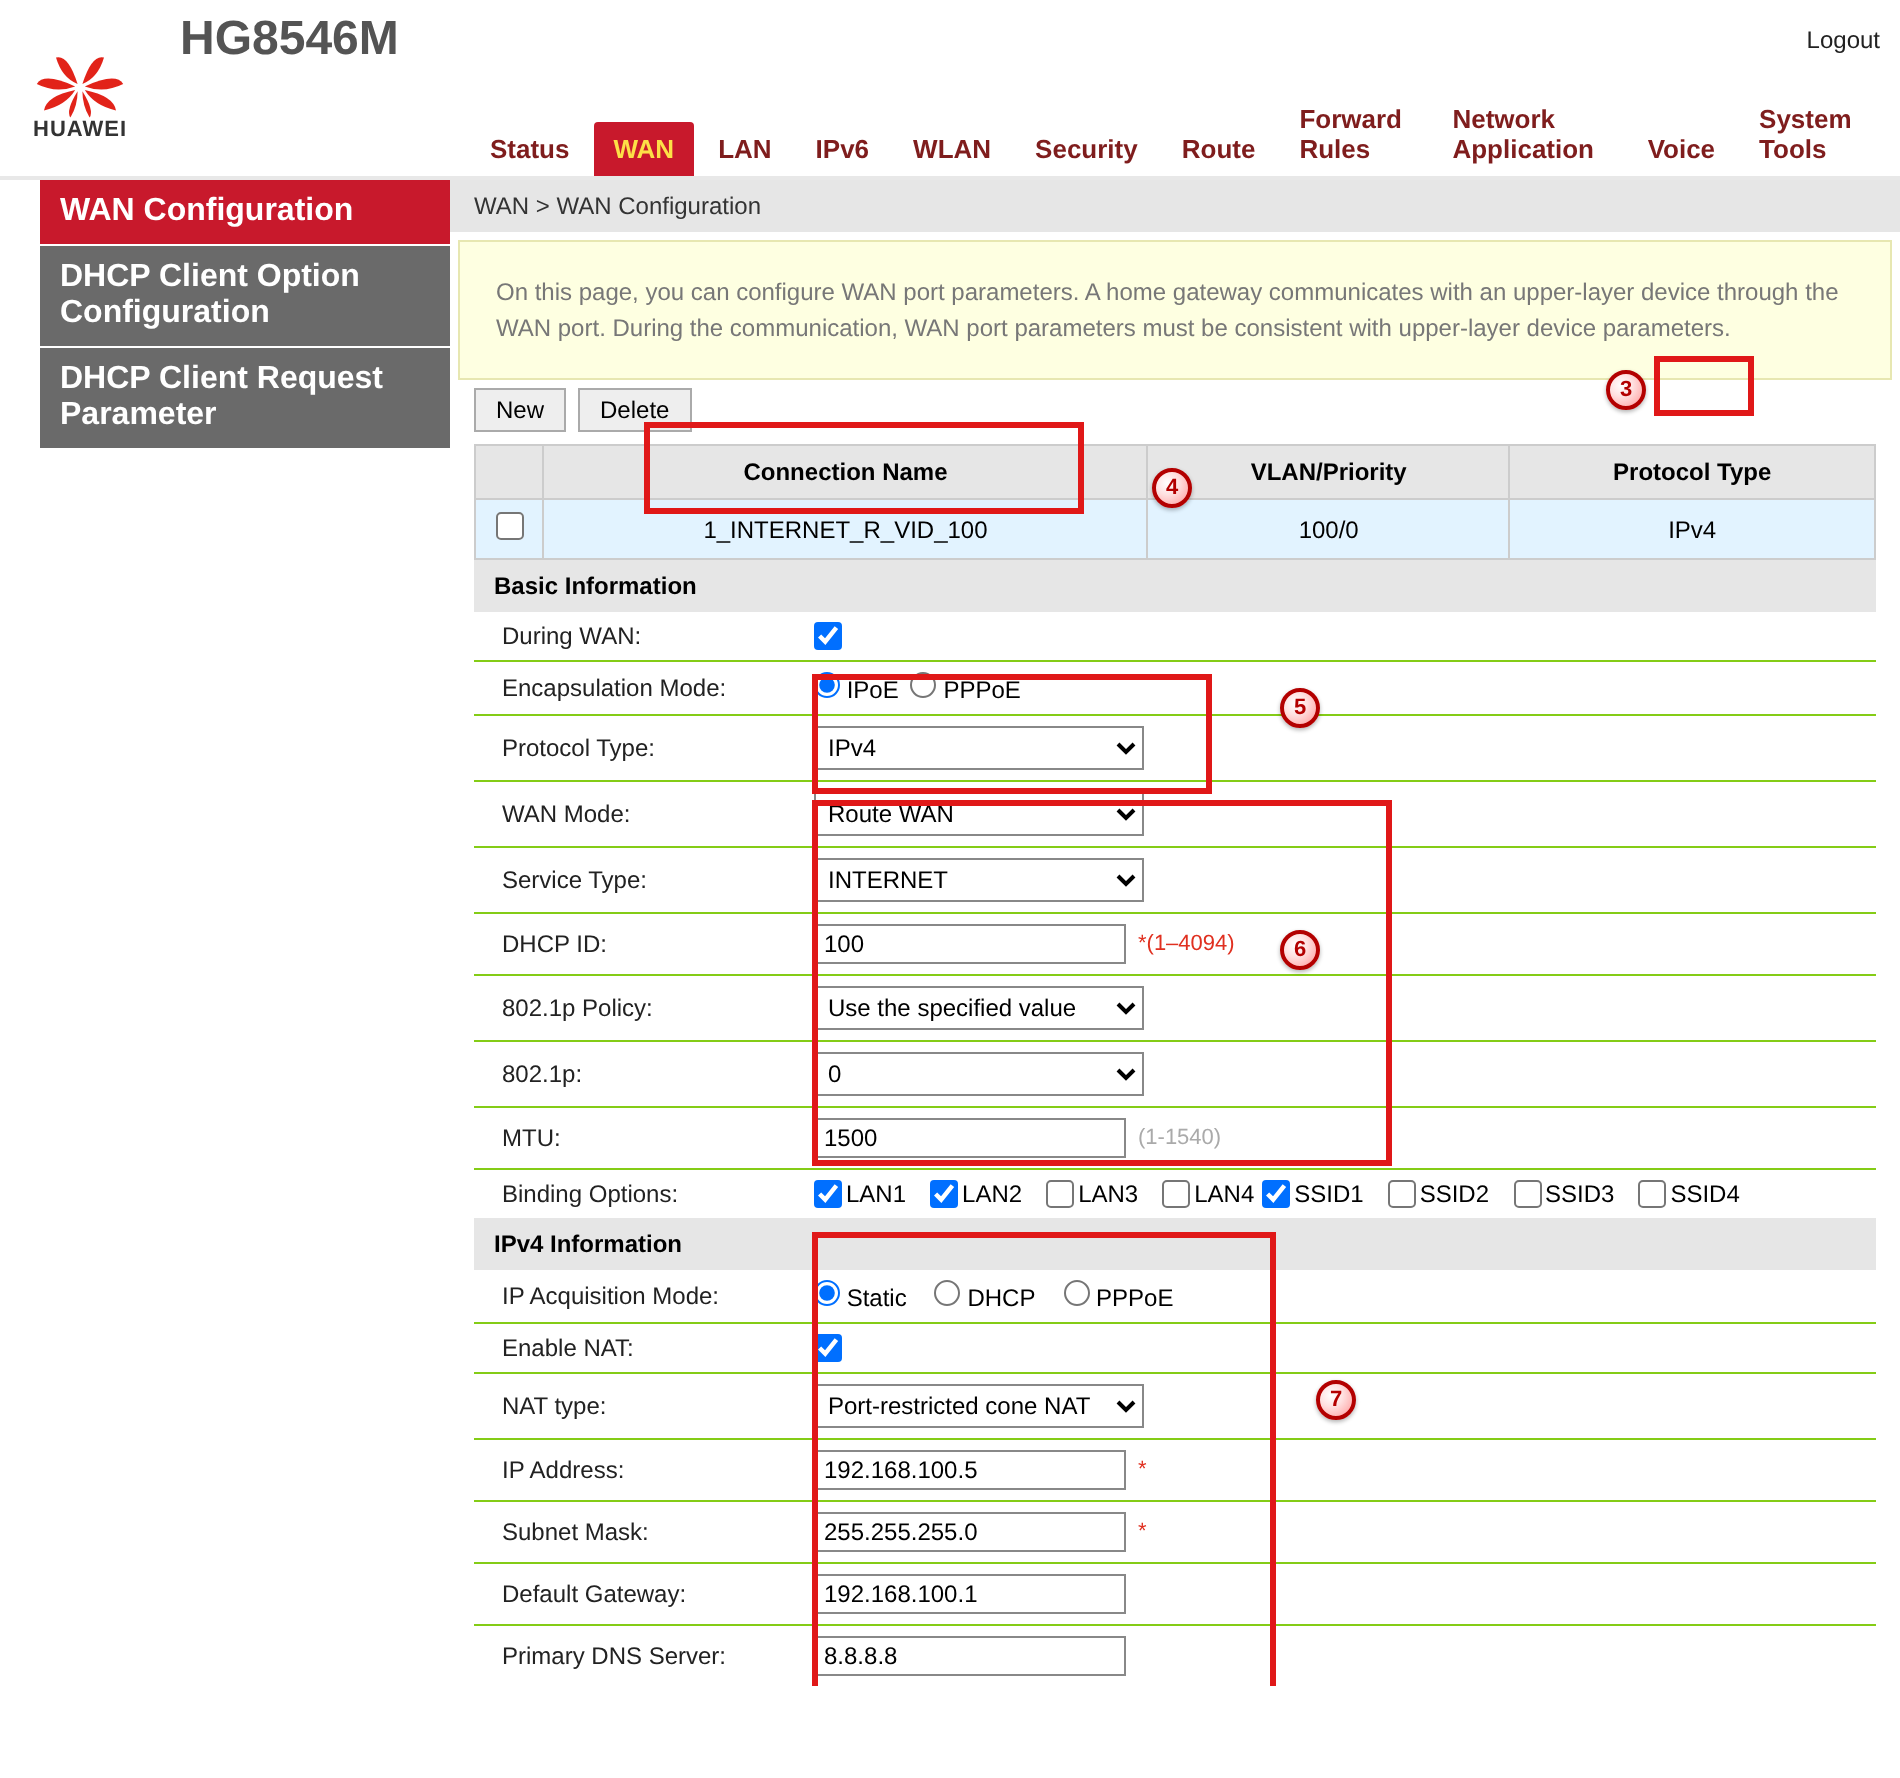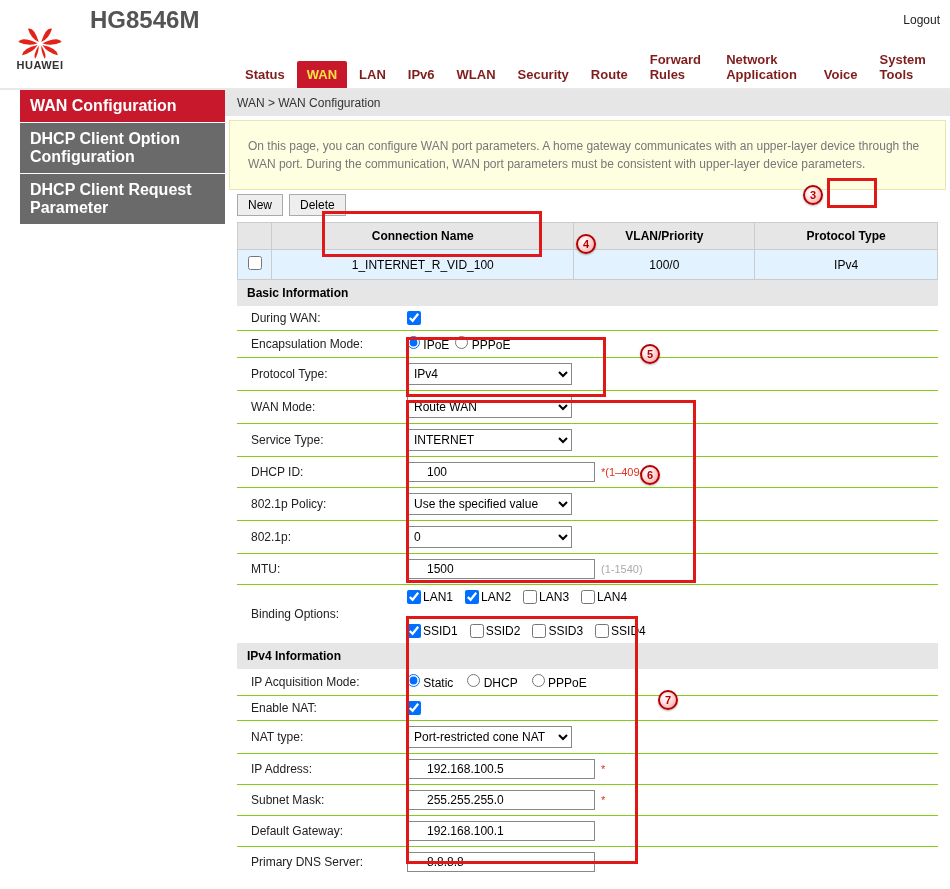--- a/index.html
+++ b/index.html
@@ -25,25 +25,25 @@
 table.conn{width:calc(100% - 24px);margin:0 12px;border-collapse:collapse;font-size:12px;}
 table.conn th{background:#e6e6e6;font-weight:bold;padding:6px 8px;border:1px solid #ccc;}
 table.conn td{background:#e2f3ff;padding:6px 8px;border:1px solid #ccc;text-align:center;}
 table.conn td.chk{width:34px;}
 .section{font-size:12px;font-weight:bold;background:#e6e6e6;padding:6px 10px;margin:0 12px;}
 .form{margin:0 12px;}
 .row{display:flex;align-items:center;padding:5px 0;border-top:1px solid #84cc16;}
 .row:first-child{border-top:none;}
 .lbl{width:170px;padding-left:14px;font-size:12px;color:#222;}
 .fld{display:flex;align-items:center;gap:6px;font-size:12px;flex-wrap:wrap;}
-.fld input[type=text]{width:188px;padding:2px 19px;font-size:12px;border:1px solid #888;}
+.fld input[type=text]{width:156px;padding:2px 4px;font-size:12px;border:1px solid #888;}
 .fld select{width:165px;padding:2px 2px;font-size:12px;border:1px solid #888;background:#fff;}
 .fld .hintxt{font-size:11px;color:#aaa;}
 .fld .req{color:#e03020;font-size:11px;}
-.chkgrp{display:flex;flex-direction:column;gap:20px;}
+.chkgrp{display:flex;flex-direction:row;gap:4px;}
 .chkline{display:flex;gap:12px;align-items:center;}
 .chkline label{font-size:12px;display:flex;align-items:center;gap:2px;}
 .callout{position:absolute;width:20px;height:20px;border-radius:50%;border:2px solid #b30000;background:radial-gradient(circle at 35% 35%,#fff,#ffe0e0 40%,#ffbcbc 70%,#ff9090);display:flex;align-items:center;justify-content:center;font-size:11px;font-weight:bold;color:#b30000;box-shadow:0 1px 2px rgba(0,0,0,0.3);}
 .box{position:absolute;border:3px solid #e01818;}
 .relwrap{position:relative;}
 input[type=checkbox]{accent-color:#006fff;width:14px;height:14px;}
 input[type=radio]{accent-color:#006fff;}
 </style>
 </head>
 <body>

